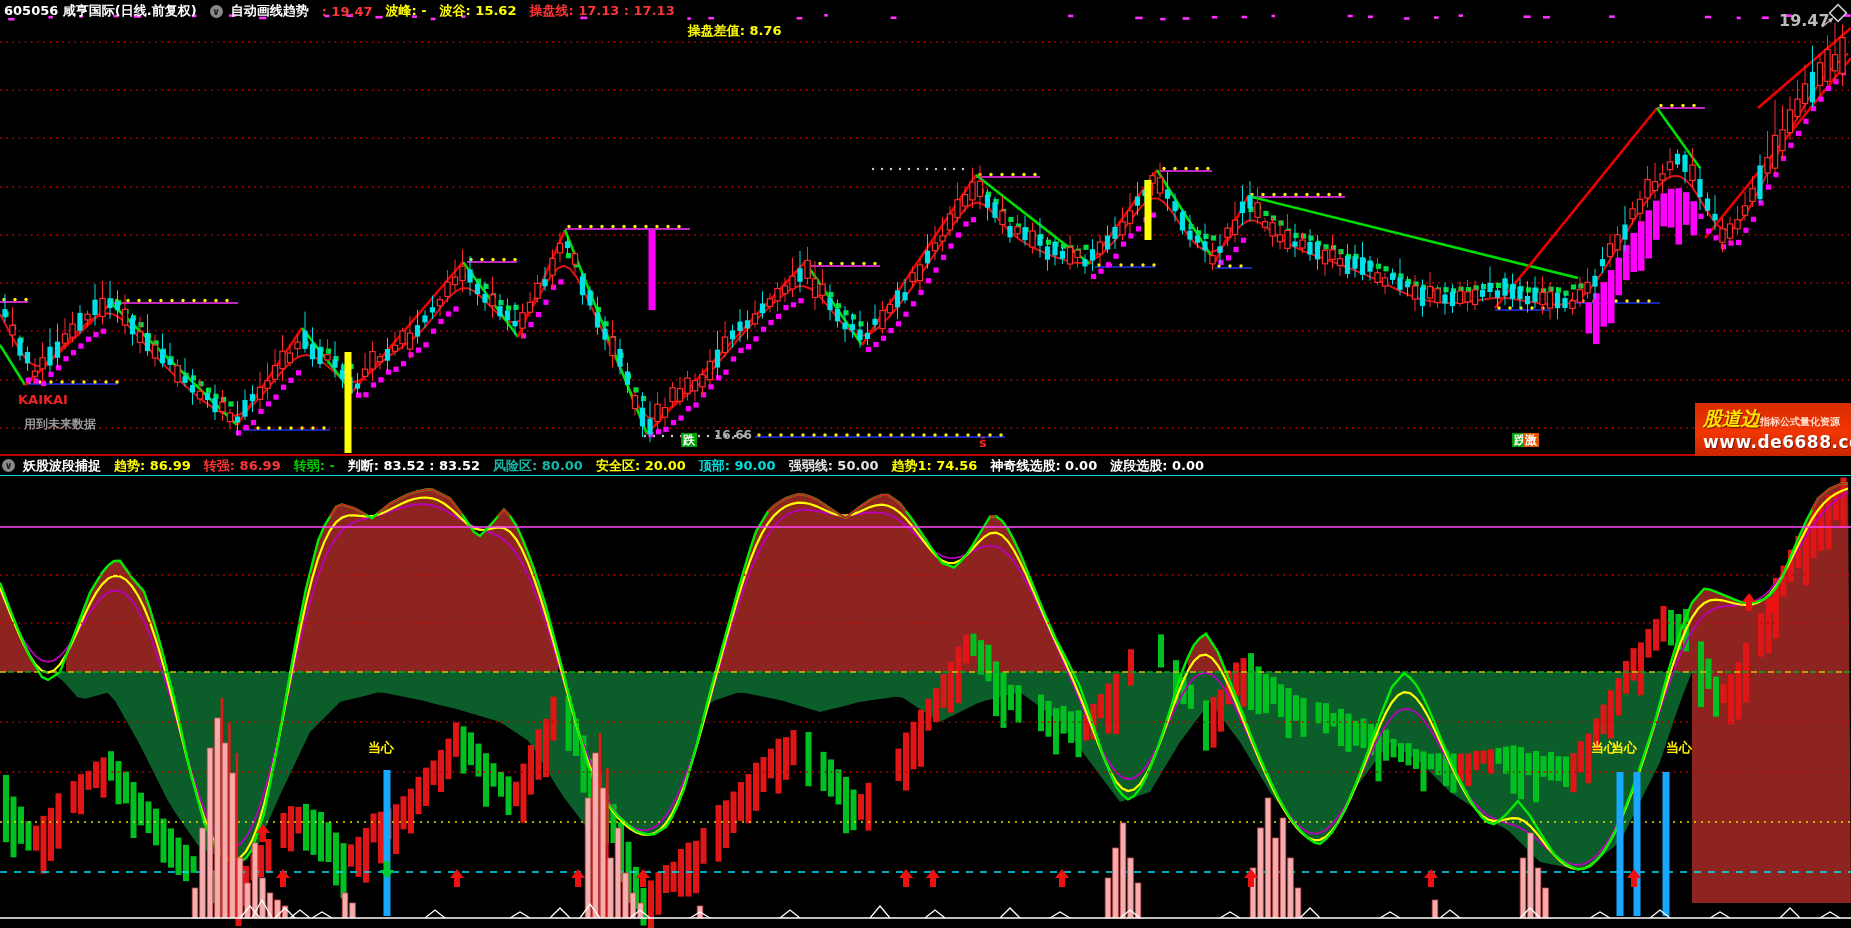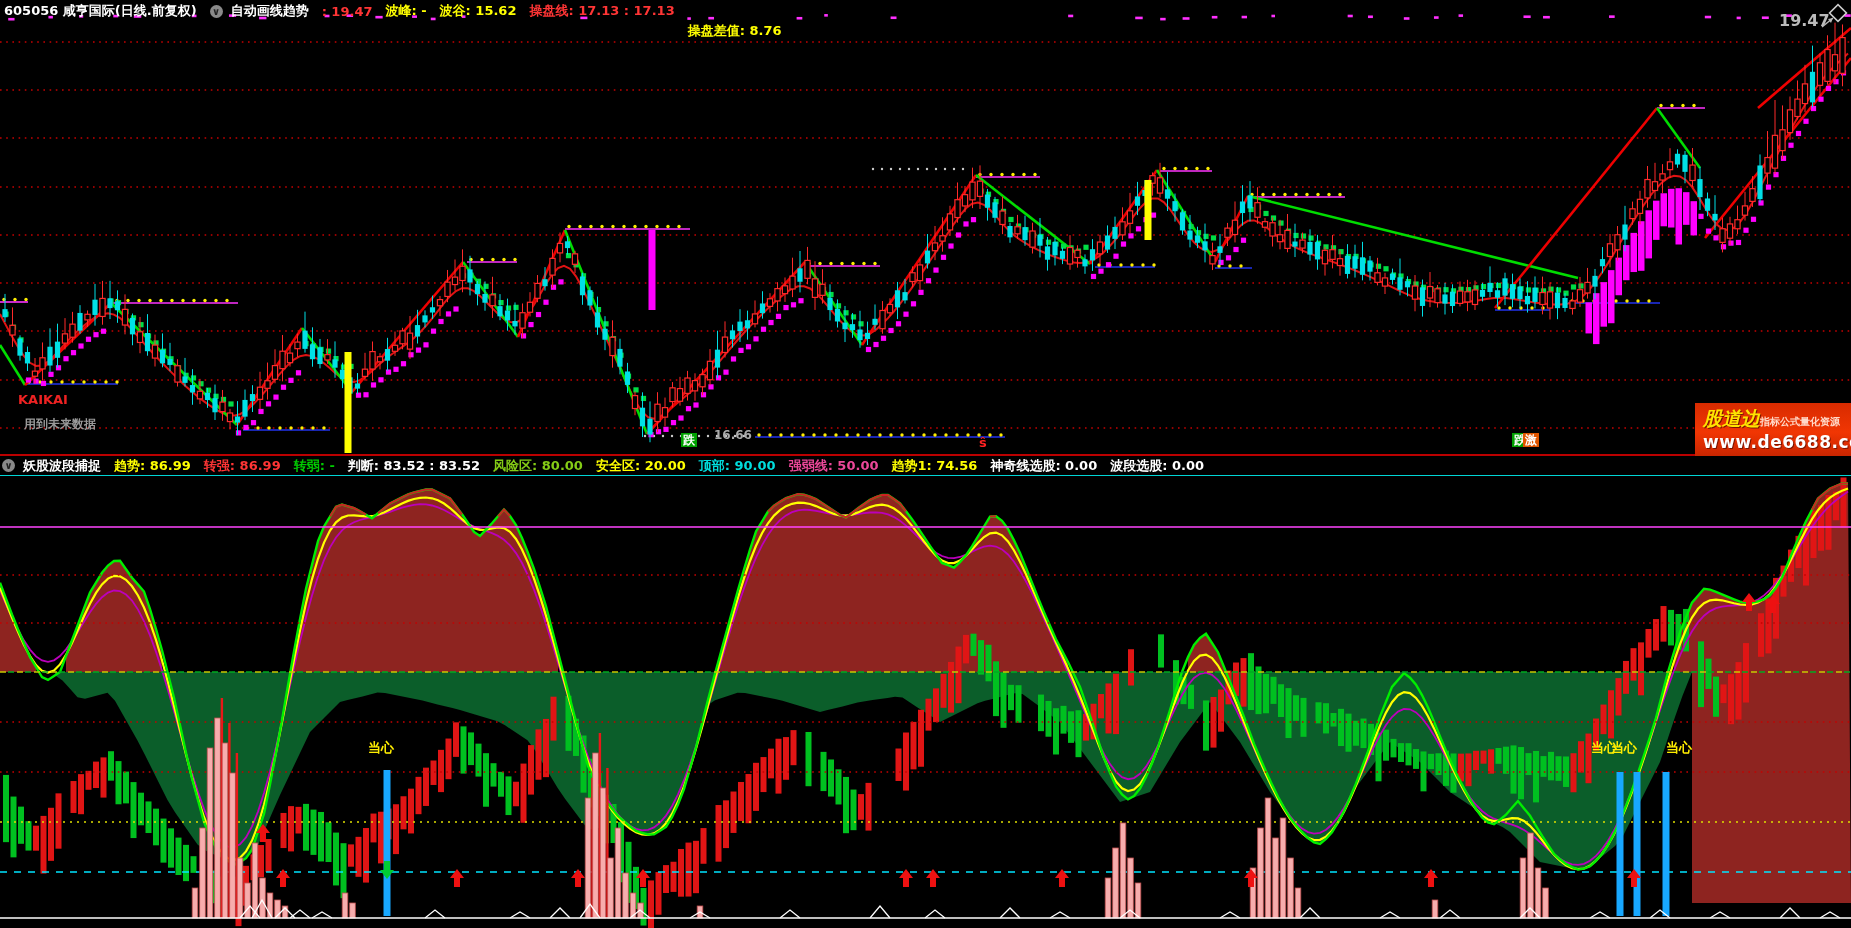--- a/index.html
+++ b/index.html
@@ -1364,24 +1364,24 @@
       <span class="itm" style="color: rgb(255, 53, 53);">操盘线: 17.13 : 17.13</span>
       <span class="itm" style="color: rgb(255, 255, 0); margin-top: 39px;">操盘差值: 8.76</span>
     </div>
   <div class="bar" id="ind-bar">
       <span class="circ">∨</span>
       <span class="itm" style="color: rgb(255, 255, 255);">妖股波段捕捉</span>
       <span class="itm" style="color: rgb(255, 255, 0);">趋势: 86.99</span>
       <span class="itm" style="color: rgb(255, 53, 53);">转强: 86.99</span>
       <span class="itm" style="color: rgb(0, 204, 0);">转弱: -</span>
       <span class="itm" style="color: rgb(255, 255, 255);">判断: 83.52 : 83.52</span>
-      <span class="itm" style="color: #84cc16;">风险区: 80.00</span>
+      <span class="itm" style="color: #14b8a6;">风险区: 80.00</span>
       <span class="itm" style="color: rgb(255, 255, 0);">安全区: 20.00</span>
       <span class="itm" style="color: rgb(0, 221, 221);">顶部: 90.00</span>
-      <span class="itm" style="color: #ec4899;">强弱线: 50.00</span>
+      <span class="itm" style="color: #e5e5e5;">强弱线: 50.00</span>
       <span class="itm" style="color: rgb(255, 255, 0);">趋势1: 74.56</span>
       <span class="itm" style="color: rgb(255, 255, 255);">神奇线选股: 0.00</span>
       <span class="itm" style="color: rgb(255, 255, 255);">波段选股: 0.00</span>
     </div>
 
   <div id="labels">
       <div class="lbl" style="left: 18px; top: 393px; color: rgb(238, 34, 34); font-size: 13px;">KAIKAI</div>
       <div class="lbl" style="left: 2px; top: 417px; color: rgb(154, 154, 154); font-size: 12px; margin-left: 22px;">用到未来数据</div>
       <div class="lbl" style="left: 714px; top: 428px; color: rgb(170, 170, 170); font-size: 12px;">16.66</div>
       <div class="lbl bg" style="left: 681px; top: 433px; color: rgb(255, 255, 255); font-size: 12px; background: rgb(0, 160, 0);">跌</div>

